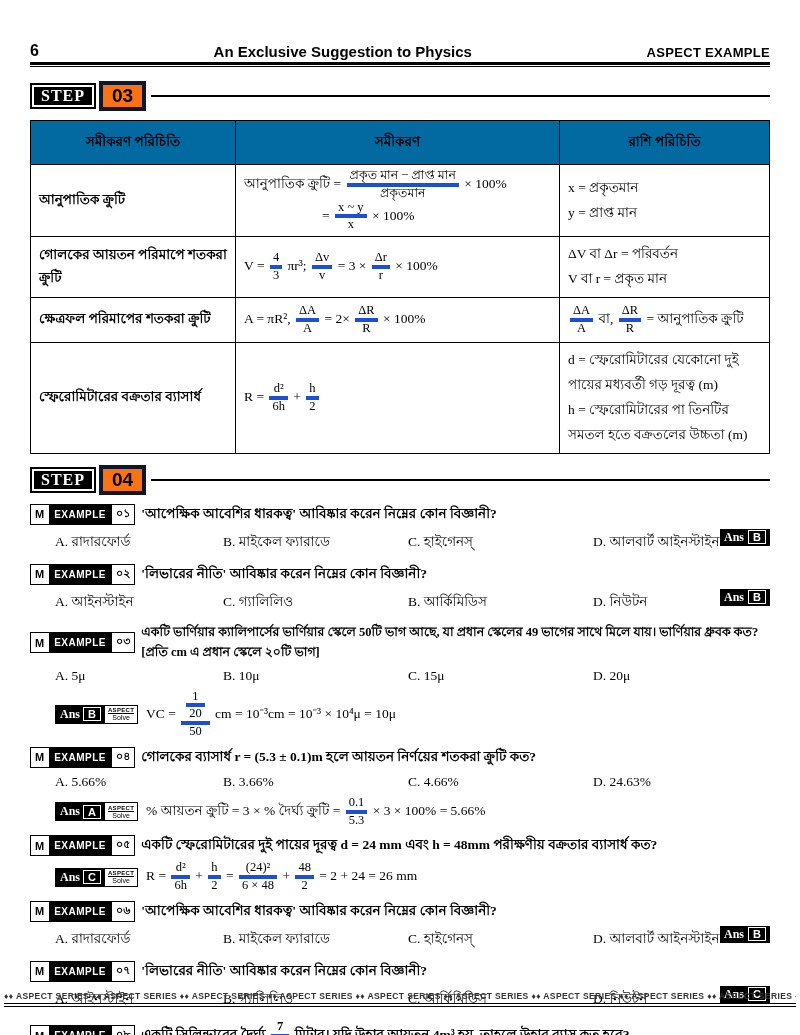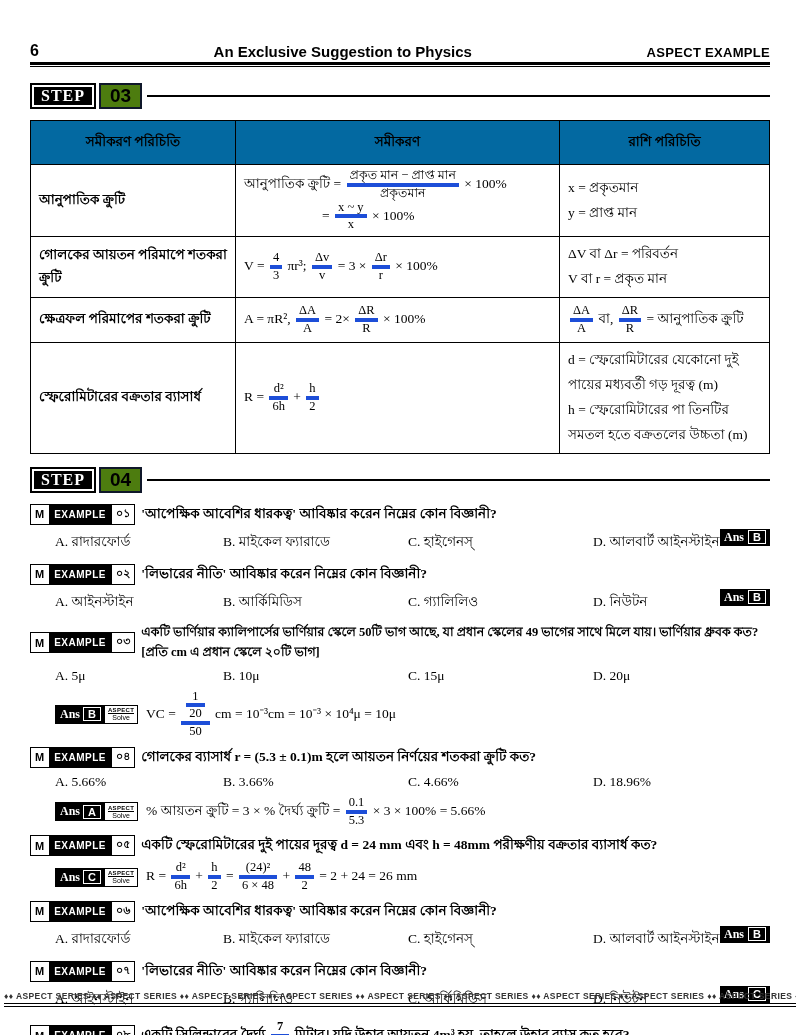--- a/index.html
+++ b/index.html
@@ -14,22 +14,22 @@
   .header-title { font:15px "Liberation Sans", sans-serif; font-weight:600; }
   .brand { font:bold 13px "Liberation Sans", sans-serif; letter-spacing:.3px; }
   .header-rule { margin-top:2px; border-top:3px solid #000; border-bottom:1px solid #000; height:5px; }
 
   
   .step-banner { display:flex; align-items:center; height:31px; margin-top:13px; }
   .step-badge-outer { border:2px solid #000; padding:1px; background:#fff; display:flex; }
   .step-badge { background:#000; color:#fff; border:1px solid #fff;
                 font:bold 16px "Liberation Serif", serif; letter-spacing:1px;
                 display:flex; align-items:center; padding:0 7px; }
-  .step-num { border:2px solid #0f172a; margin-left:3px; font:bold 19px "Liberation Sans", sans-serif;
-              display:flex; align-items:center; padding:0 9px; background:#4d7c0f; }
+  .step-num { border:4px solid #0f172a; margin-left:3px; font:bold 19px "Liberation Sans", sans-serif;
+              display:flex; align-items:center; padding:0 9px; background:#f97316; }
   .step-strip { flex:1; margin-left:5px; border:1px solid #000; position:relative; overflow:hidden;
                 background-color:#f4f4f4;
                 background-image:radial-gradient(circle, #8a8a8a .9px, transparent 1px);
                 background-size:4.5px 4.5px; }
   .step-band { position:absolute; top:1px; bottom:1px; left:13%; right:15%;
                background:#d9d9d9; border:1.5px solid #000; transform:skewX(-38deg); }
   .step-title { position:absolute; inset:0; display:flex; align-items:center; justify-content:center;
                 font-weight:bold; font-size:16px; }
   .step-title.en { font-family:"Liberation Sans", sans-serif; font-size:10px; }
   .ornament { position:absolute; right:3px; top:2px; height:25px; }
@@ -251,22 +251,22 @@
       <div class="q-line">
         <span class="m-badge">
             <span class="mb-m">M</span>
             <span class="mb-ex">EXAMPLE</span>
             <span class="mb-num">০২</span>
           </span>
         <span>'লিভারের নীতি' আবিষ্কার করেন নিম্নের কোন বিজ্ঞানী?</span>
       </div>
       <div class="opts">
         <span>A. আইনস্টাইন</span>
+        <span>C. গ্যালিলিও</span>
         <span>B. আর্কিমিডিস</span>
-        <span>C. গ্যালিলিও</span>
         <span>D. নিউটন</span>
         <span class="ans-badge ansbox-right">
             <span>Ans</span>
             <span class="ans-letter">B</span>
           </span>
       </div>
     </div>
 
     <div class="qblock">
       <div class="q-line" style="font-size:12.5px">
@@ -308,21 +308,21 @@
             <span class="mb-m">M</span>
             <span class="mb-ex">EXAMPLE</span>
             <span class="mb-num">০৪</span>
           </span>
         <span>গোলকের ব্যাসার্ধ r = (5.3 ± 0.1)m হলে আয়তন নির্ণয়ের শতকরা ক্রুটি কত?</span>
       </div>
       <div class="opts">
         <span>A. 5.66%</span>
         <span>B. 3.66%</span>
         <span>C. 4.66%</span>
-        <span>D. 18.96%</span>
+        <span>D. 24.63%</span>
       </div>
       <div class="sol-row">
         <span class="sol-badge">
           <span class="sb-ans">
               <span>Ans</span>
               <span class="ans-letter">A</span>
             </span>
           <span class="sb-solve">
               <span class="sb-aspect">ASPECT</span>
               <span class="sb-solvetext">Solve</span>

